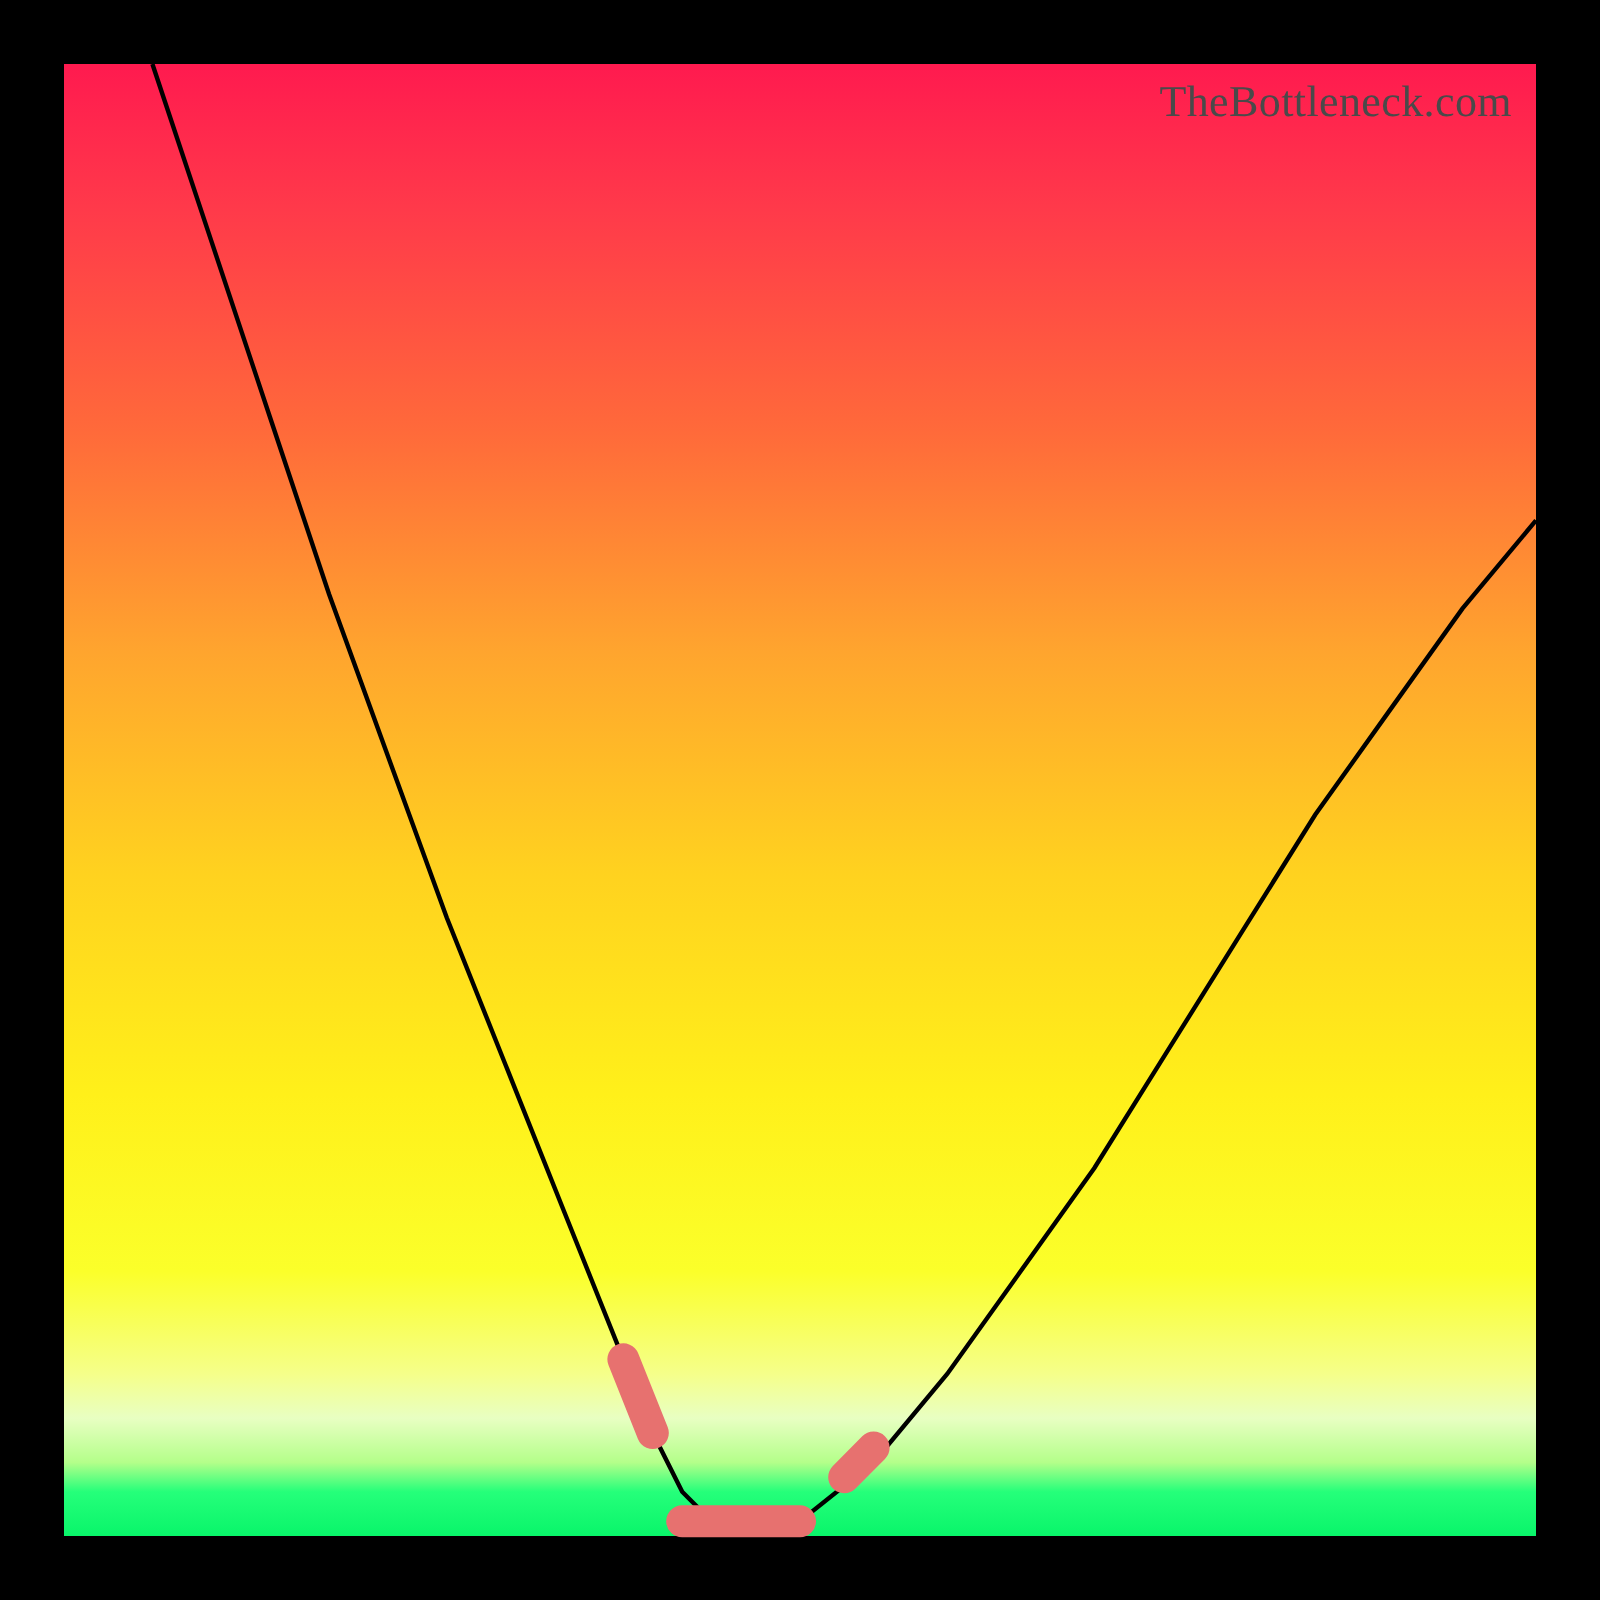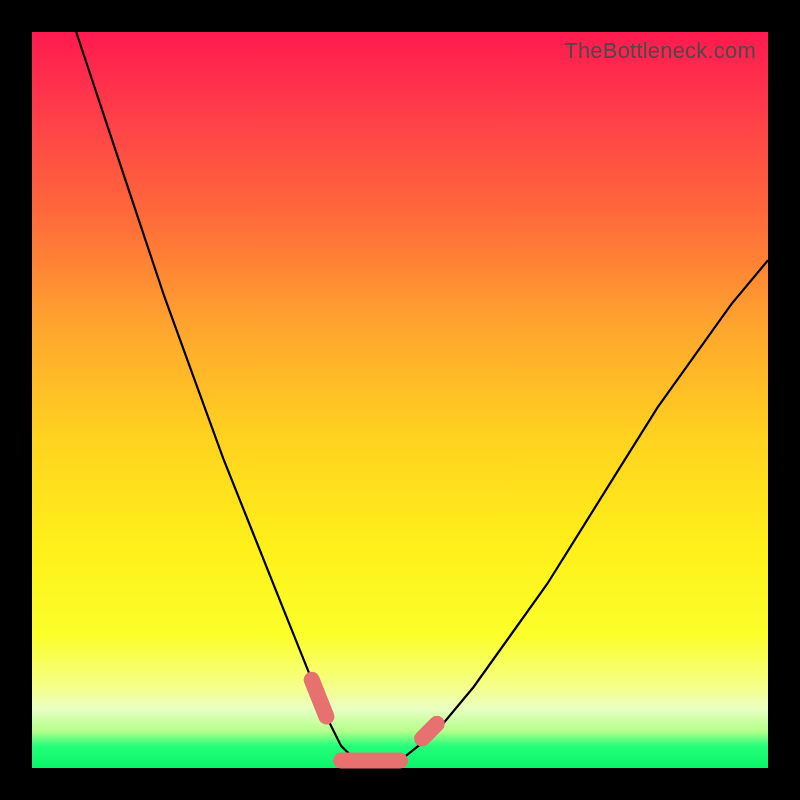--- a/index.html
+++ b/index.html
@@ -32,20 +32,21 @@
       #ffa52e 40%,
       #ffd21f 55%,
       #fff01a 70%,
       #fbff2a 82%,
       #f5ff8a 89%,
       #e8ffc2 92%,
       #b4ff8a 95%,
       #25ff7a 97%,
       #09f56a 100%
     );
+    font-family: Liberation Serif, serif;
   }
   .watermark {
     position: absolute;
     top: 6px;
     right: 12px;
     color: #4a4a4a;
     font-size: 22px;
     font-weight: 500;
     letter-spacing: 0.2px;
     user-select: none;

